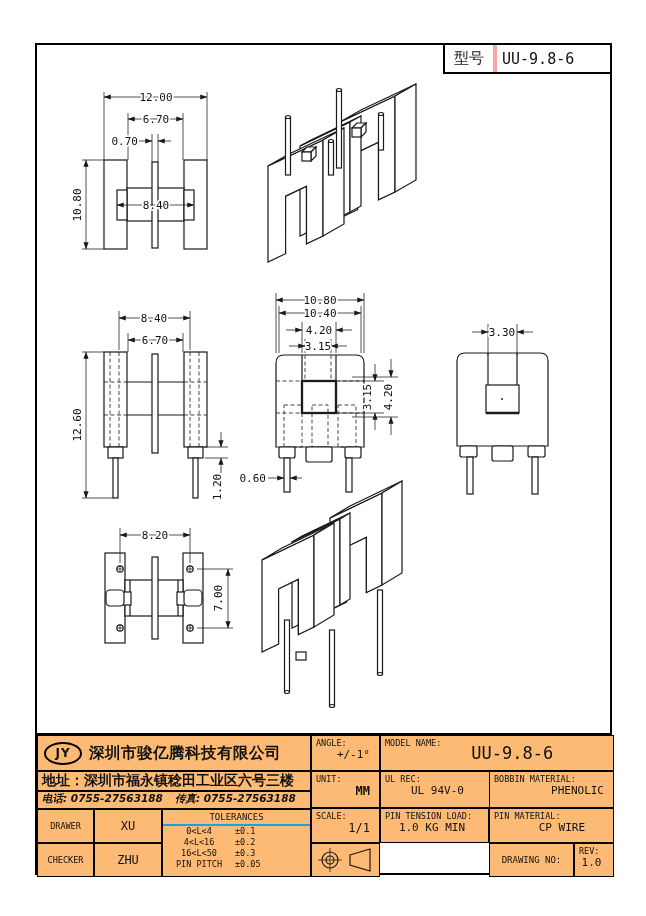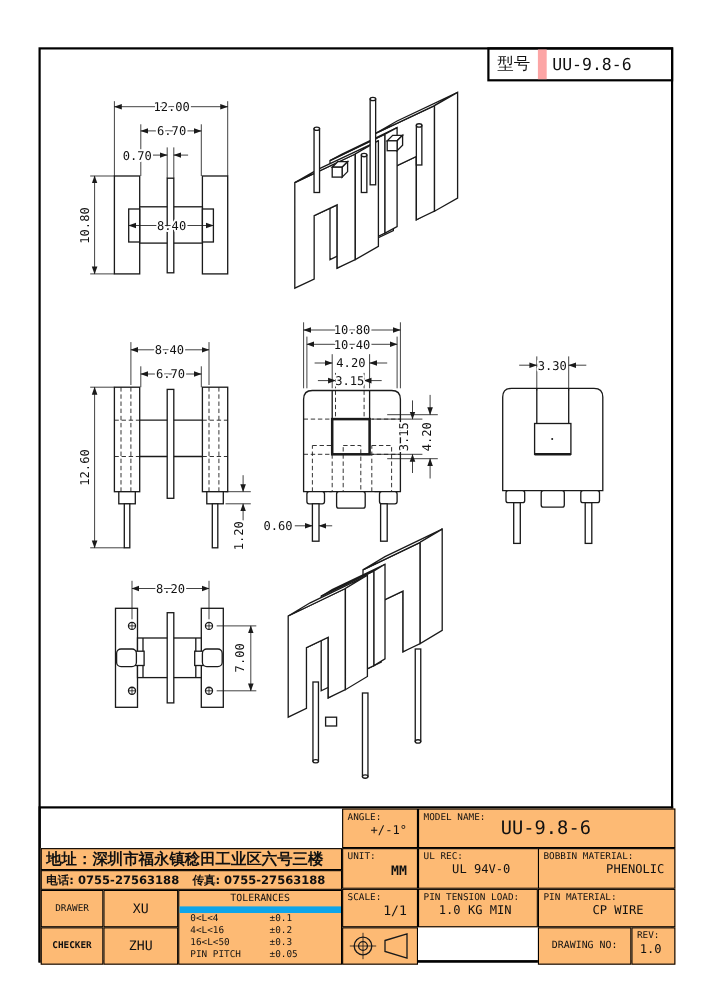--- a/index.html
+++ b/index.html
@@ -3,21 +3,21 @@
 <meta charset="utf-8">
 <style>
   html,body{margin:0;padding:0;background:#fff;}
   .sheet{position:relative;width:646px;height:916px;background:#fff;overflow:hidden;
          font-family:"DejaVu Sans",sans-serif;color:#111;}
   .frame{position:absolute;left:35px;top:43px;width:577px;height:832px;
          border:2.5px solid #000;box-sizing:border-box;}
   
   .modelbox{position:absolute;left:443px;top:43px;width:169px;height:31px;
             border:2.5px solid #000;box-sizing:border-box;display:flex;}
-  .modelbox .mb-label{width:52px;border-right:8px solid #fca5a5;box-sizing:border-box;
+  .modelbox .mb-label{width:52px;border-right:4px solid #fca5a5;box-sizing:border-box;
             display:flex;align-items:center;justify-content:center;font-size:15px;}
   .modelbox .mb-value{flex:1;display:flex;align-items:center;padding-left:5px;
             font-family:"DejaVu Sans Mono",monospace;font-size:15px;}
   
   .drawing{position:absolute;left:0;top:0;}
   .obj{fill:none;stroke:#1a1a1a;stroke-width:1.2;}
   .objf{fill:#fff;stroke:#1a1a1a;stroke-width:1.2;}
   .objb{fill:none;stroke:#1a1a1a;stroke-width:2.3;}
   .hid{fill:none;stroke:#1a1a1a;stroke-width:0.8;stroke-dasharray:4 2.5;}
   .ext{stroke:#1a1a1a;stroke-width:0.75;}
@@ -32,26 +32,26 @@
   .lab{font-family:"DejaVu Sans Mono",monospace;font-size:8.5px;line-height:10px;
        padding:2px 0 0 4px;text-align:left;}
   .val{font-family:"DejaVu Sans Mono",monospace;font-size:11px;text-align:right;padding-right:9px;}
   .valc{text-align:center;padding-right:5px;}
   .company{display:flex;align-items:center;gap:7px;padding-left:6px;}
   .jy{border:2px solid #000;border-radius:50%;width:34px;height:19px;display:flex;
       align-items:center;justify-content:center;font-weight:bold;font-size:12px;
       font-family:"DejaVu Sans",sans-serif;letter-spacing:1px;}
   .cname{font-size:15.5px;font-weight:600;letter-spacing:0.5px;}
   .addr{font-size:14px;font-weight:600;display:flex;align-items:center;padding-left:4px;}
-  .phone{font-size:10.5px;font-weight:600;display:flex;align-items:flex-end;gap:12px;padding-left:4px;}
+  .phone{font-size:10.5px;font-weight:600;display:flex;align-items:flex-start;gap:12px;padding-left:4px;font-style:italic;}
   .cc{display:flex;align-items:center;justify-content:center;}
   .tolhead{font-family:"DejaVu Sans Mono",monospace;font-size:9px;text-align:center;
-           border-bottom:6px solid #0ea5e9;padding:2px 0;}
+           border-bottom:2px solid #0ea5e9;padding:2px 0;}
   .tolrow{display:flex;font-family:"DejaVu Sans Mono",monospace;font-size:8.5px;line-height:11px;}
-  .tolrow .tr1{width:72px;padding-left:10px;}
+  .tolrow .tr1{width:72px;text-align:center;}
   .bigval{font-family:"DejaVu Sans Mono",monospace;font-size:17px;}
 </style>
 </head>
 <body>
 
 <div class="sheet">
   <div class="frame"></div>
 
   <svg class="drawing" width="646" height="916" viewBox="0 0 646 916">
     <defs>
@@ -314,29 +314,33 @@
     </g>
   </svg>
 
   <div class="modelbox">
     <div class="mb-label">型号</div>
     <div class="mb-value">UU-9.8-6</div>
   </div>
 
   <div class="tb">
 
+    <div class="cell company" style="left:0;top:0;width:274px;height:36px;">
+      <span class="jy">JY</span>
+      <span class="cname">深圳市骏亿腾科技有限公司</span>
+    </div>
     <div class="cell addr" style="left:0;top:36px;width:274px;height:20px;">地址：深圳市福永镇稔田工业区六号三楼</div>
     <div class="cell phone" style="left:0;top:56px;width:274px;height:18px;">
       <span>电话: 0755-27563188</span>
       <span>传真: 0755-27563188</span>
     </div>
 
     <div class="cell cc lab" style="left:0;top:74px;width:57px;height:34px;padding:0;">DRAWER</div>
     <div class="cell cc" style="left:57px;top:74px;width:68px;height:34px;font-family:'DejaVu Sans Mono',monospace;font-size:12px;">XU</div>
-    <div class="cell cc lab" style="left:0;top:108px;width:57px;height:34px;padding:0;font-weight:bold;">CHECKER</div>
+    <div class="cell cc lab" style="left:0;top:108px;width:57px;height:34px;padding:0;">CHECKER</div>
     <div class="cell cc" style="left:57px;top:108px;width:68px;height:34px;font-family:'DejaVu Sans Mono',monospace;font-size:12px;">ZHU</div>
 
     <div class="cell" style="left:125px;top:74px;width:149px;height:68px;">
       <div class="tolhead">TOLERANCES</div>
       <div class="tolrow">
           <span class="tr1">0&lt;L&lt;4</span>
           <span>±0.1</span>
         </div>
       <div class="tolrow">
           <span class="tr1">4&lt;L&lt;16</span>
@@ -367,21 +371,21 @@
     <div class="cell cc" style="left:274px;top:108px;width:69px;height:34px;">
       <svg width="60" height="28" viewBox="0 0 60 28">
         <circle cx="14" cy="14" r="8" class="obj"></circle>
         <circle cx="14" cy="14" r="4" class="obj"></circle>
         <line x1="2" y1="14" x2="26" y2="14" class="ext"></line>
         <line x1="14" y1="2" x2="14" y2="26" class="ext"></line>
         <polygon points="34,9 54,3 54,25 34,19" class="obj"></polygon>
       </svg>
     </div>
 
-    <div class="cell" style="left:343px;top:0;width:234px;height:36px;display:flex;align-items:center;">
+    <div class="cell" style="left:343px;top:0;width:234px;height:36px;display:flex;align-items:center;gap:16px;">
       <span class="lab" style="align-self:flex-start;">MODEL NAME:</span>
       <span class="bigval" style="margin-left:14px;">UU-9.8-6</span>
     </div>
 
     <div class="cell" style="left:343px;top:36px;width:120px;height:37px;">
       <div class="lab">UL REC:</div>
       <div class="val valc">UL 94V-0</div>
     </div>
     <div class="cell" style="left:452px;top:36px;width:125px;height:37px;">
       <div class="lab">BOBBIN MATERIAL:</div>

